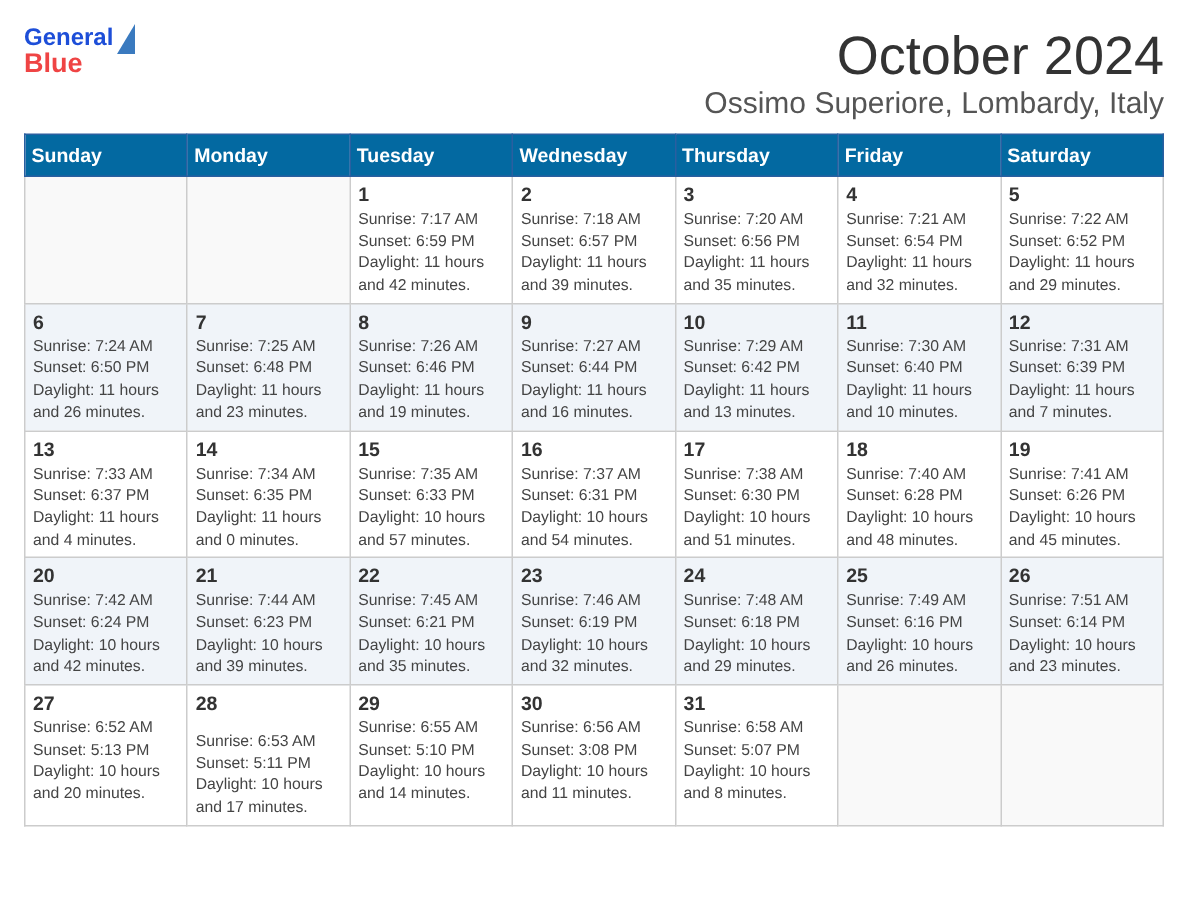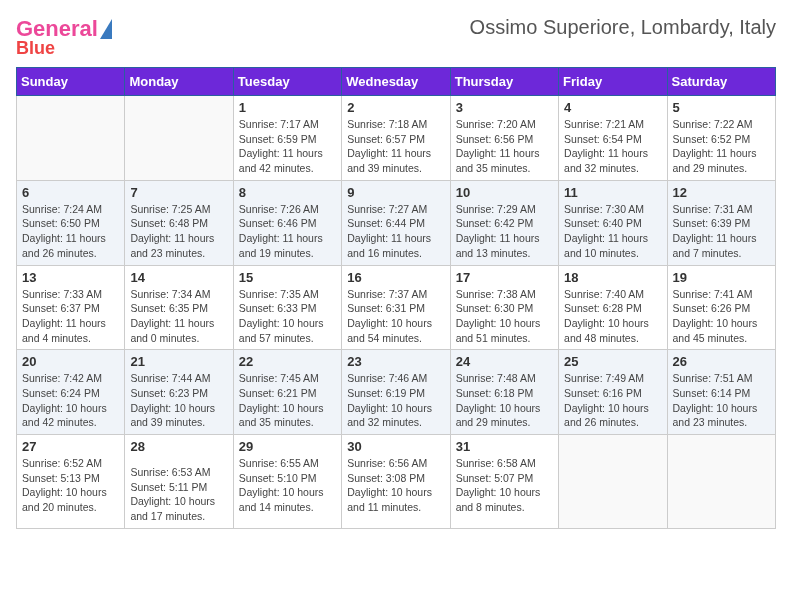--- a/index.html
+++ b/index.html
@@ -14,34 +14,34 @@
       display: flex;
       justify-content: space-between;
       align-items: flex-start;
       margin-bottom: 8px;
     }
     .logo {
       display: flex;
       align-items: center;
       gap: 4px;
     }
-    .logo-text-general { font-size: 22px; font-weight: bold; color: #ec4899; }
+    .logo-text-general { font-size: 16px; font-weight: bold; color: #1d4ed8; }
     .logo-text-blue { font-size: 18px; font-weight: bold; color: #ef4444; }
     .logo-triangle {
       width: 0; height: 0;
       border-left: 12px solid transparent;
       border-bottom: 20px solid #3a7abf;
       margin-left: 2px;
     }
     .title-section { text-align: right; }
     .month-title { font-size: 36px; font-weight: normal; color: #333; }
     .location { font-size: 20px; color: #555; }
     .calendar { width: 100%; border-collapse: collapse; }
     .calendar th {
-      background: #6d28d9;
+      background: #0369a1;
       color: #fff;
       font-size: 13px;
       font-weight: bold;
       padding: 6px 4px;
       text-align: left;
       border: 1px solid #2a5fa0;
     }
     .calendar td {
       border: 1px solid #ccc;
       vertical-align: top;
@@ -64,20 +64,21 @@
   <div class="logo">
     <div style="display:flex; flex-direction:column; align-items:flex-end;">
       <div style="display:flex; align-items:center;">
         <span class="logo-text-general">General</span>
         <div class="logo-triangle"></div>
       </div>
       <span class="logo-text-blue" style="align-self:flex-start; margin-top:-4px;">Blue</span>
     </div>
   </div>
   <div class="title-section">
+    <div class="month-title">October 2024</div>
     <div class="location">Ossimo Superiore, Lombardy, Italy</div>
   </div>
 </div>
 
 <table class="calendar">
   <thead>
     <tr>
     <th>Sunday</th>
         <th>Monday</th>
         <th>Tuesday</th>

